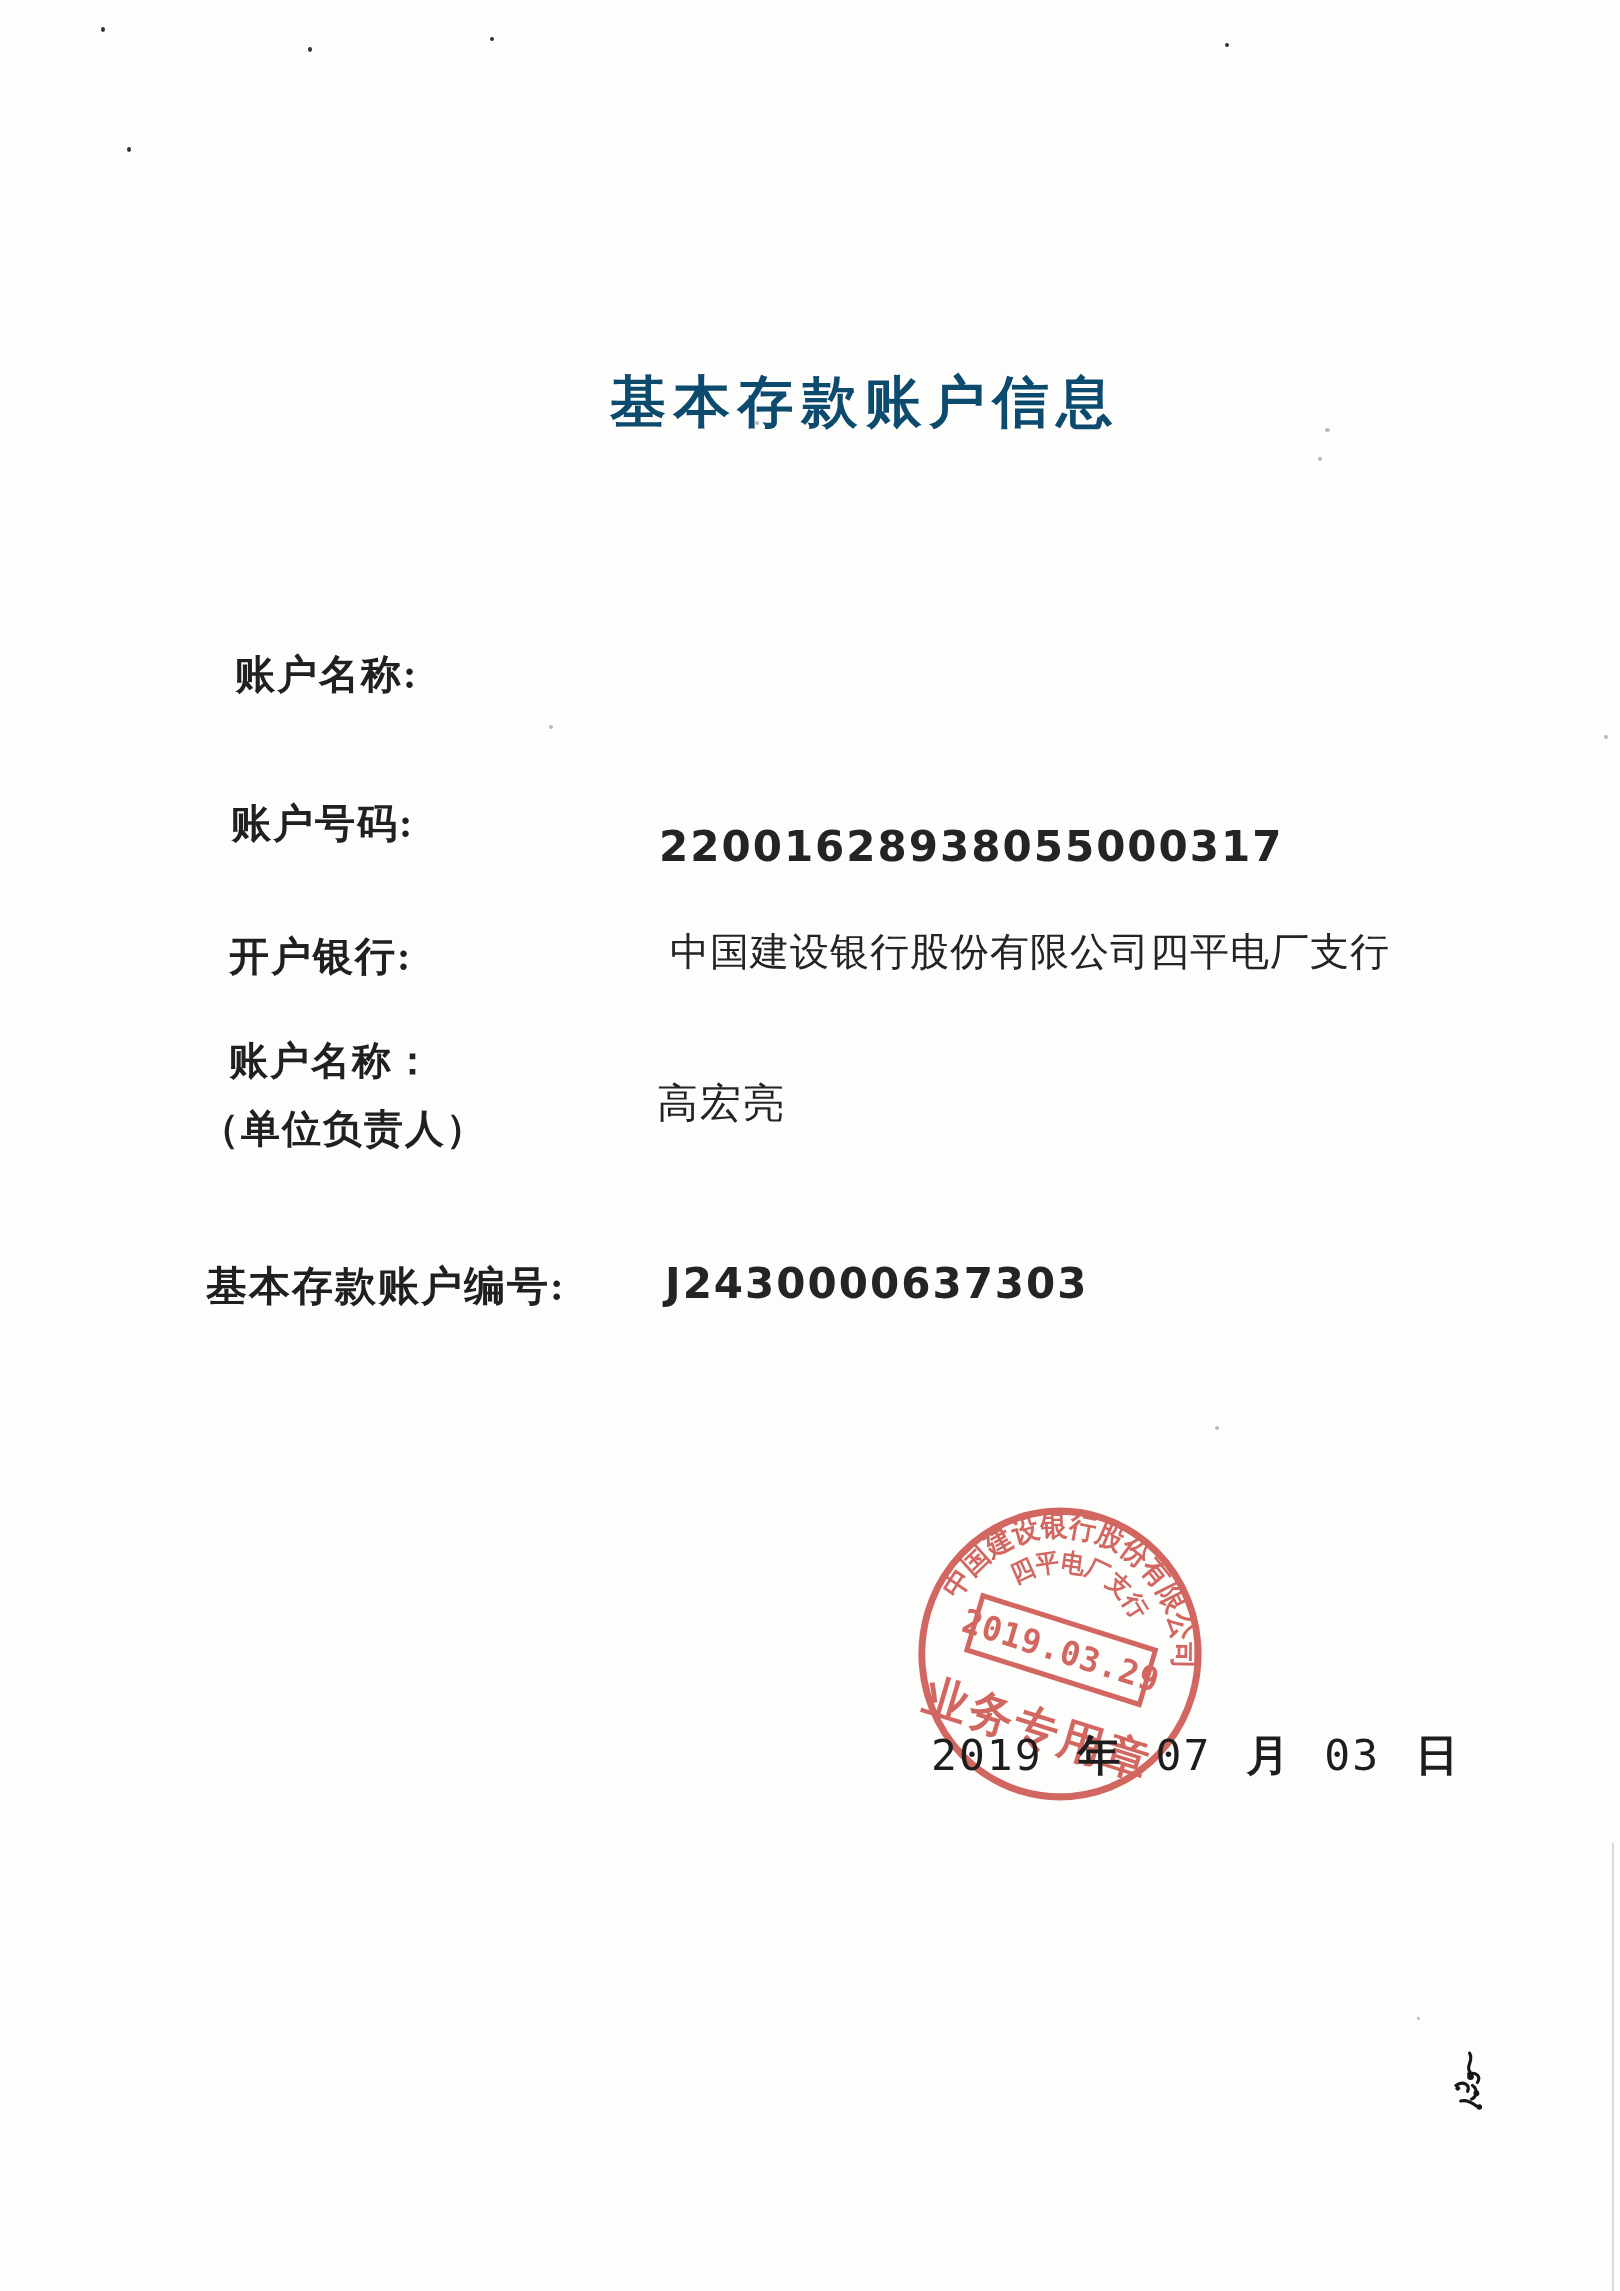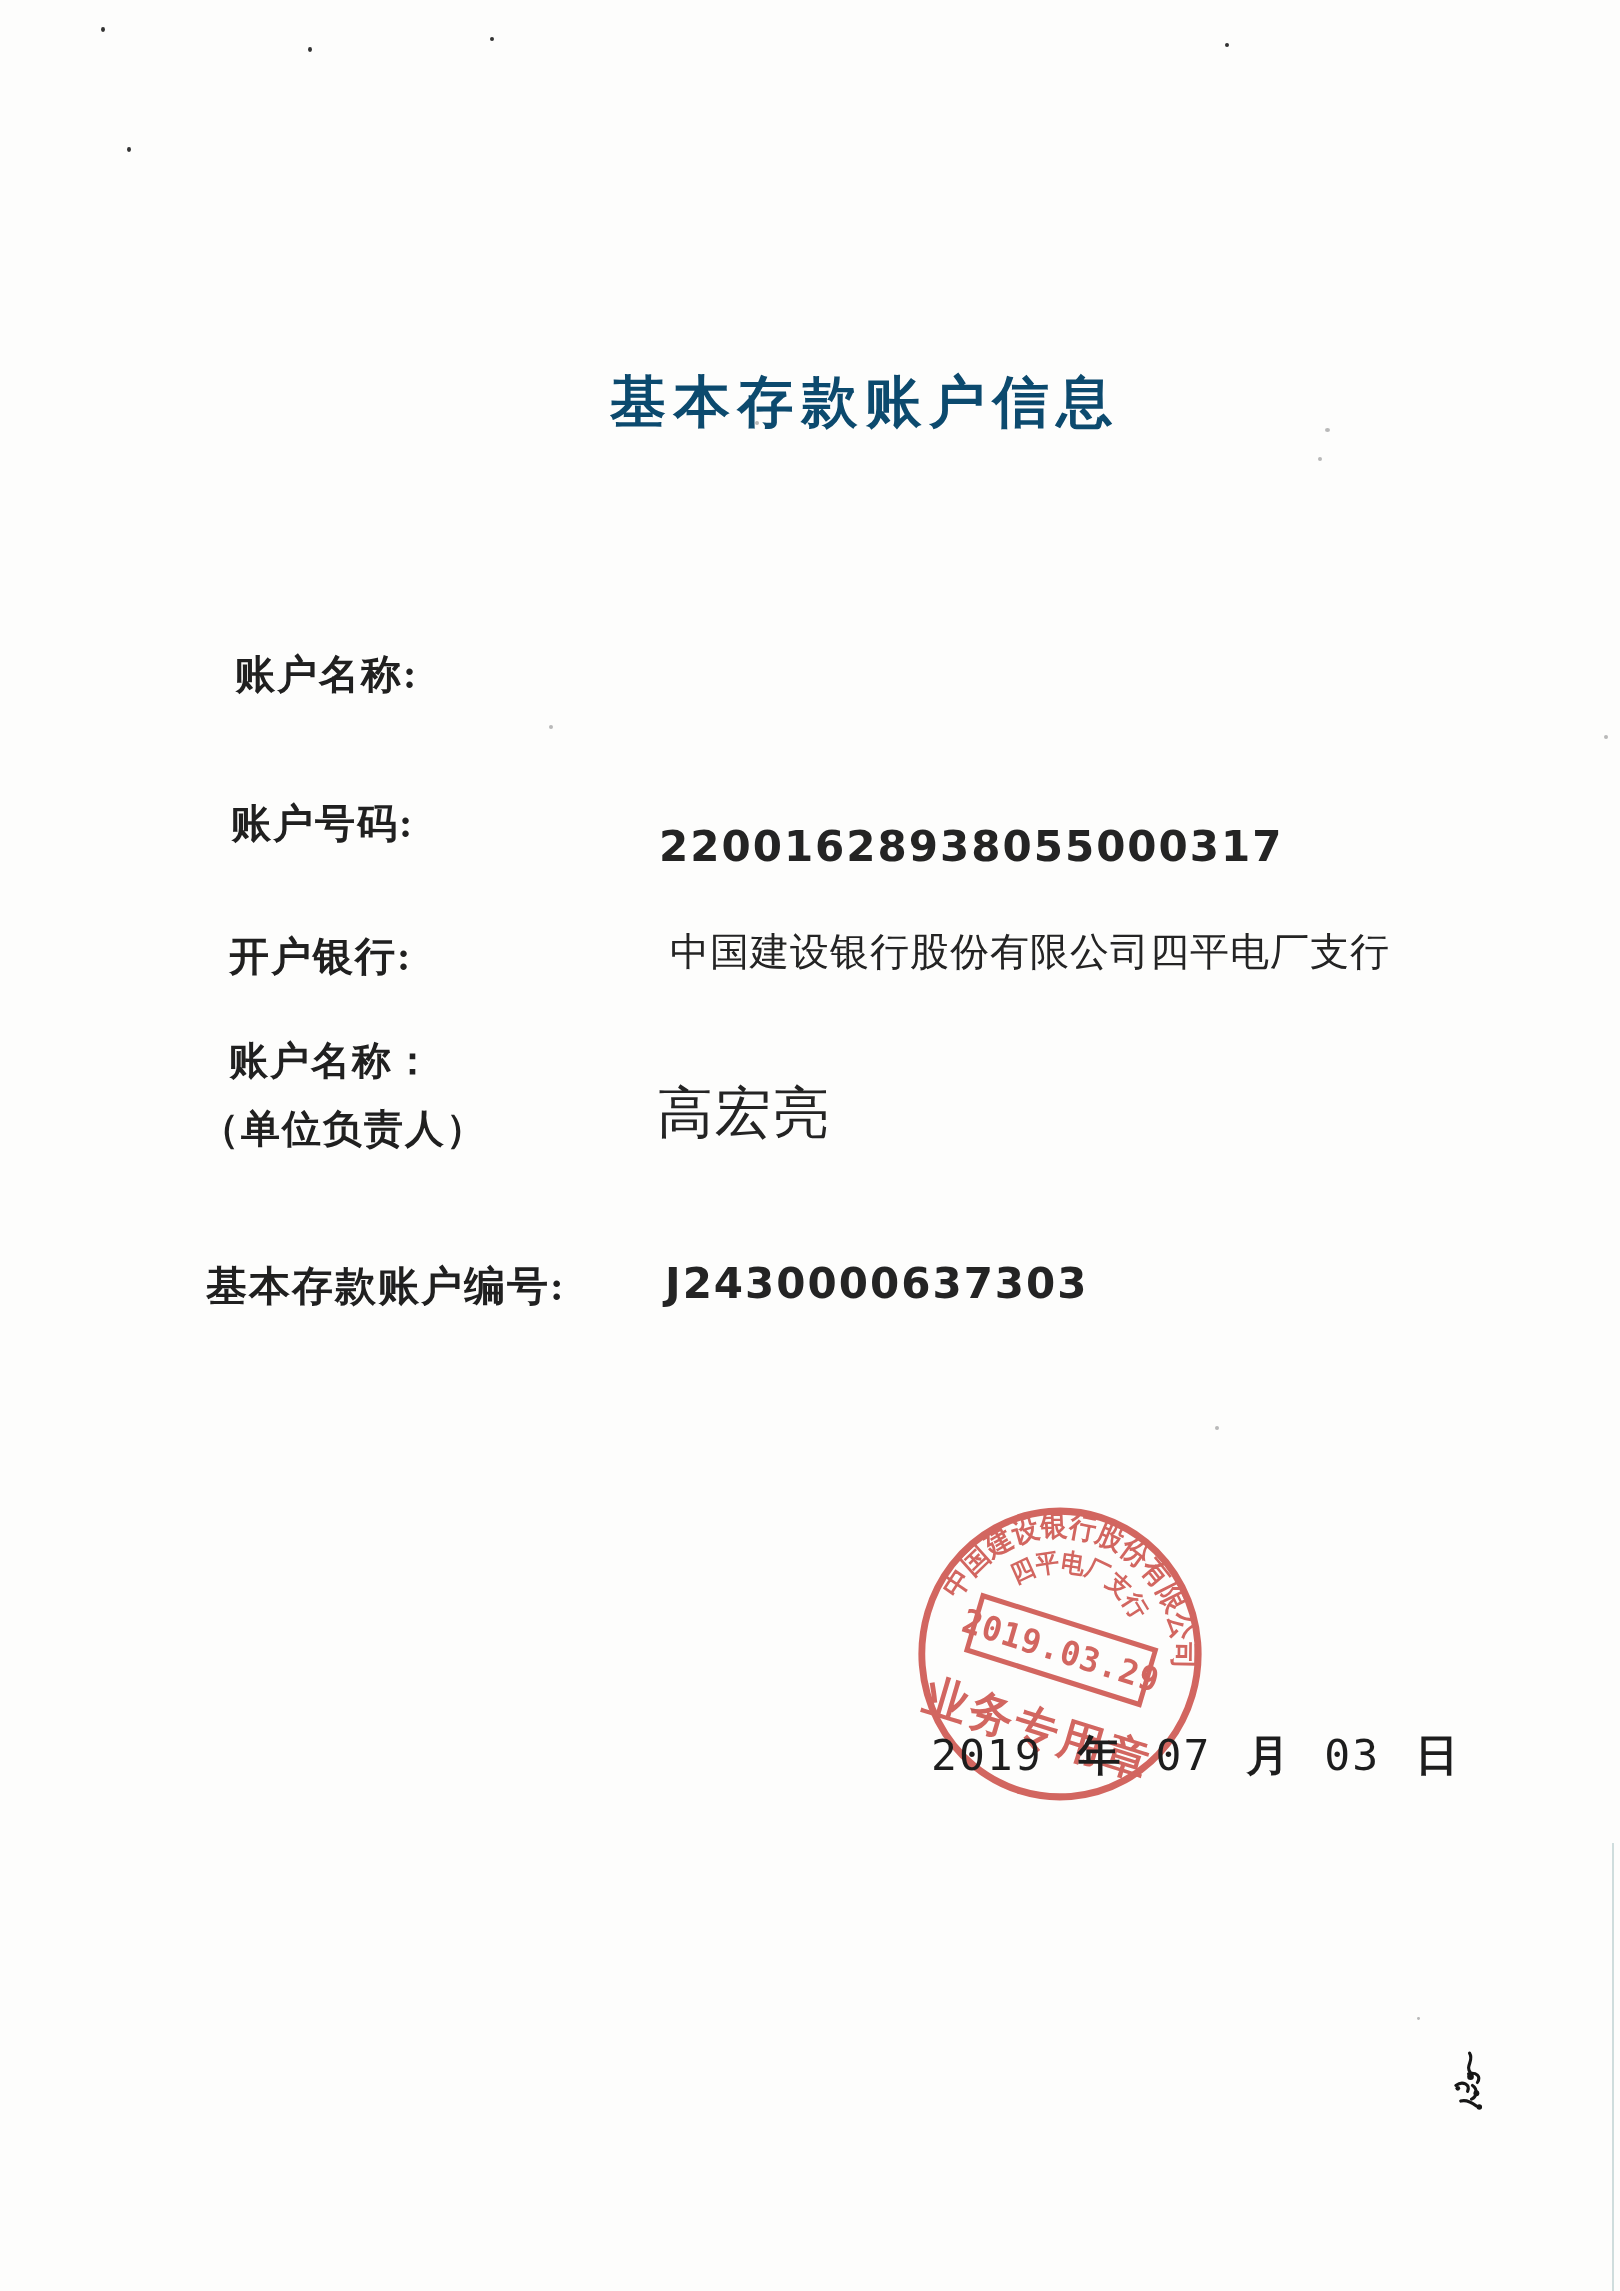--- a/index.html
+++ b/index.html
@@ -13,21 +13,21 @@
   }
   .abs{position:absolute;white-space:nowrap;}
   .doc-title{
     font-size:56px;font-weight:700;letter-spacing:7.8px;color:#0c4a6e;
     font-family:"Liberation Serif","DejaVu Serif",serif;
   }
   .field-label{
     font-size:40px;font-weight:700;color:#202020;letter-spacing:2px;
   }
   .field-value{
-    font-size:56px;font-weight:400;color:#242424;letter-spacing:2px;
+    font-size:41px;font-weight:400;color:#242424;letter-spacing:2px;
   }
   .num-value{
     font-family:"DejaVu Sans","Liberation Sans",sans-serif;
     font-weight:600;font-size:42px;letter-spacing:2px;color:#242424;
   }
   .dateline{
     font-size:43px;color:#1d1d1d;z-index:5;
     font-family:"Liberation Serif","DejaVu Serif",serif;font-weight:700;
   }
   .dateline .num{

